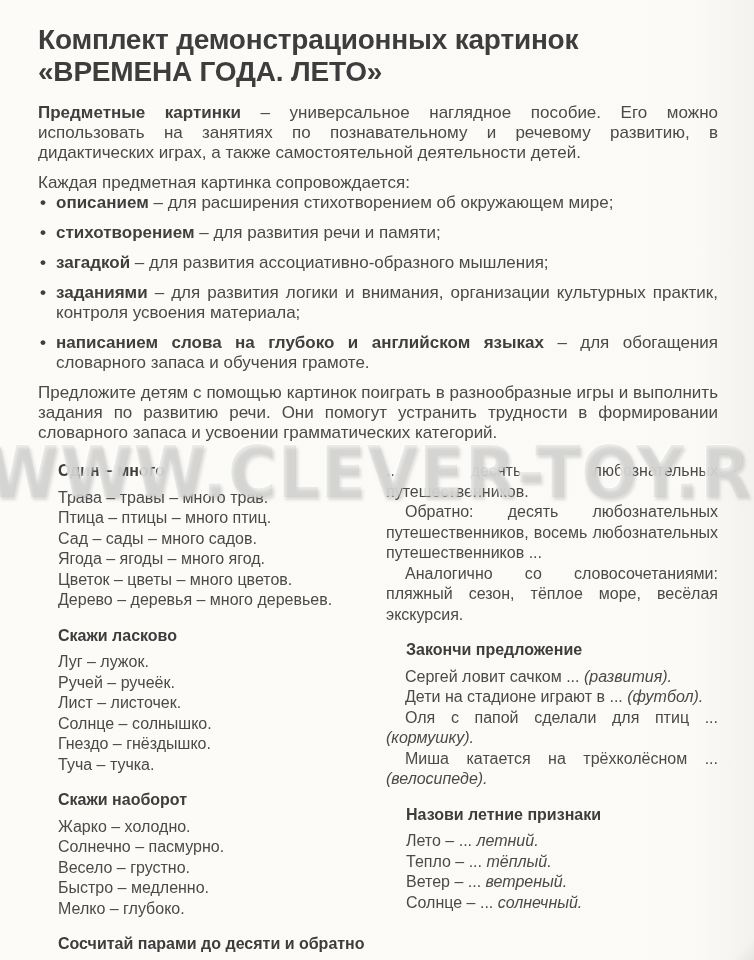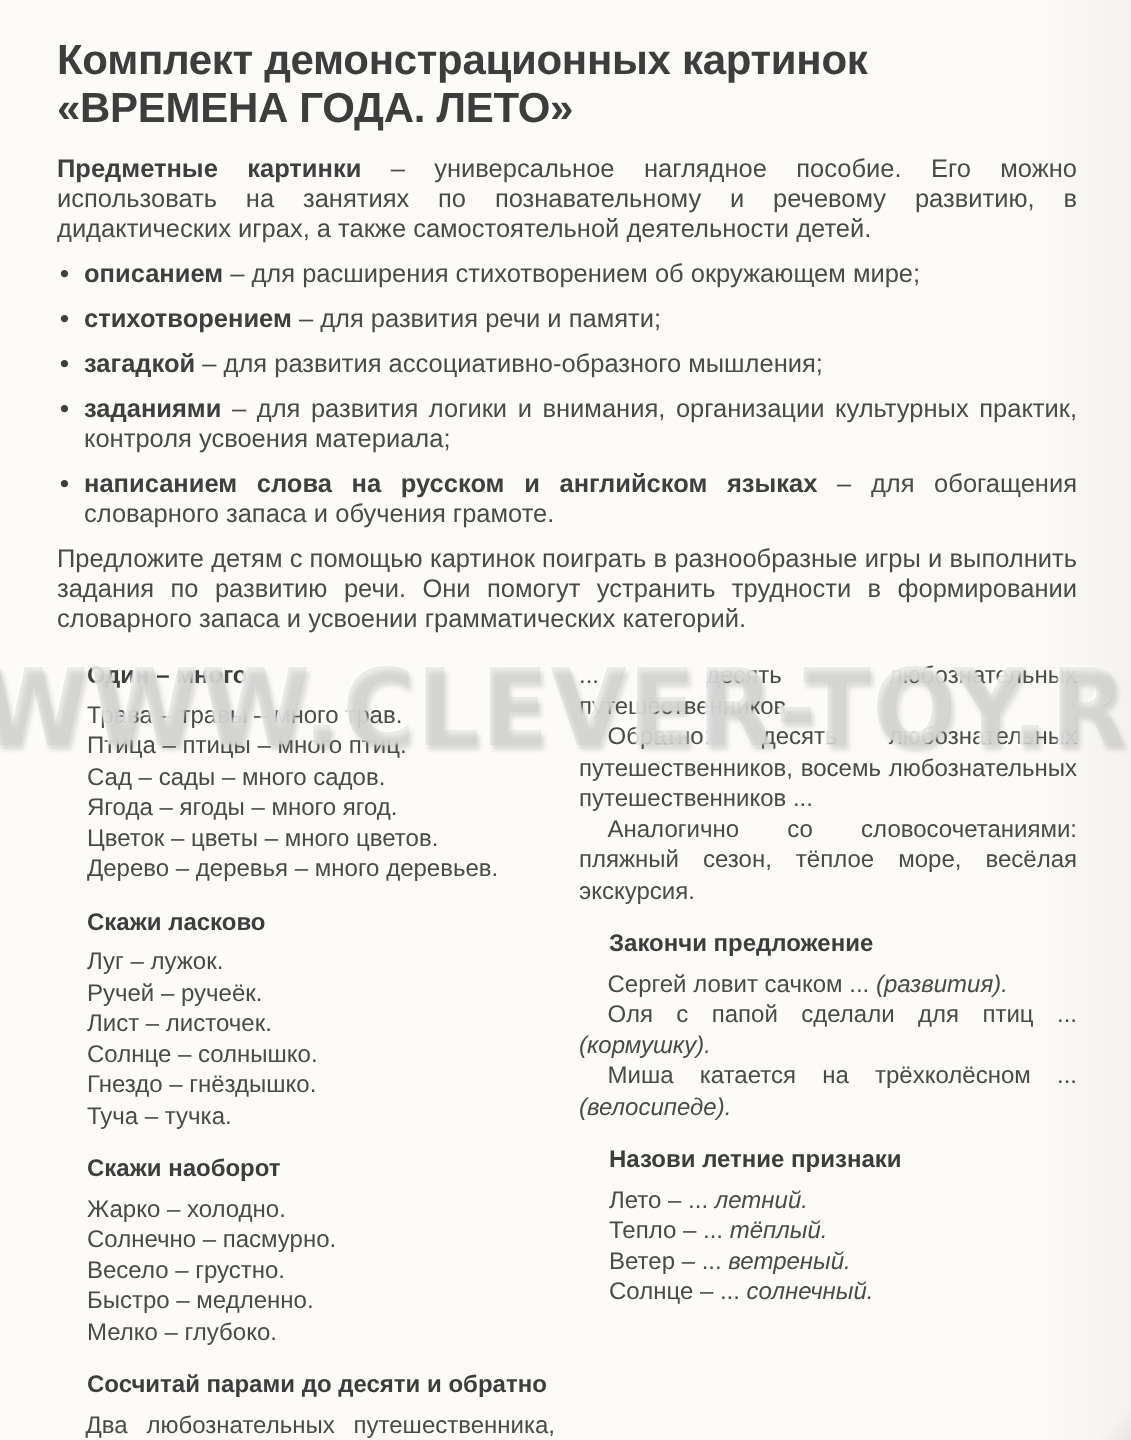--- a/index.html
+++ b/index.html
@@ -84,25 +84,26 @@
 <div class="page">
 
   <div class="watermark">WWW.CLEVER-TOY.RU</div>
 
   <h1 class="title">Комплект демонстрационных картинок «ВРЕМЕНА ГОДА. ЛЕТО»</h1>
 
   <div class="top">
     <p><span class="lead">Предметные картинки</span><span> – универсальное наглядное пособие. Его можно использовать на занятиях по познавательному и речевому развитию, в дидактических играх, а также самостоятельной деятельности детей.</span></p>
 
     <div class="bullets">
+      <p class="bintro">Каждая предметная картинка сопровождается:</p>
       <p class="bullet"><span class="bterm">описанием</span><span> – для расширения стихотворением об окружающем мире;</span></p>
       <p class="bullet"><span class="bterm">стихотворением</span><span> – для развития речи и памяти;</span></p>
       <p class="bullet"><span class="bterm">загадкой</span><span> – для развития ассоциативно-образного мышления;</span></p>
       <p class="bullet"><span class="bterm">заданиями</span><span> – для развития логики и внимания, организации культурных практик, контроля усвоения материала;</span></p>
-      <p class="bullet"><span class="bterm">написанием слова на русском и английском языках</span><span> – для обогащения словарного запаса и обучения грамоте.</span></p>
+      <p class="bullet"><span class="bterm">написанием слова на глубоко и английском языках</span><span> – для обогащения словарного запаса и обучения грамоте.</span></p>
     </div>
 
     <p>Предложите детям с помощью картинок поиграть в разнообразные игры и выполнить задания по развитию речи. Они помогут устранить трудности в формировании словарного запаса и усвоении грамматических категорий.</p>
   </div>
 
   <div class="columns">
 
     <div class="col col-left">
 
       <div class="sec">
@@ -151,20 +152,21 @@
 
       <div class="sec">
         <p class="jpara noindent">... десять любознательных путешественников.</p>
         <p class="jpara">Обратно: десять любознательных путешественников, восемь любознательных путешественников ...</p>
         <p class="jpara">Аналогично со словосочетаниями: пляжный сезон, тёплое море, весёлая экскурсия.</p>
       </div>
 
       <div class="sec">
         <p class="sec-h">Закончи предложение</p>
         <p class="jpara"><span>Сергей ловит сачком ... </span><span class="ital">(развития).</span></p>
+        <p class="jpara"><span>Дети на стадионе играют в ... </span><span class="ital">(футбол).</span></p>
         <p class="jpara"><span>Оля с папой сделали для птиц ... </span><span class="ital">(кормушку).</span></p>
         <p class="jpara"><span>Миша катается на трёхколёсном ... </span><span class="ital">(велосипеде).</span></p>
       </div>
 
       <div class="sec">
         <p class="sec-h">Назови летние признаки</p>
         <div class="wordlist">
           <p><span>Лето – ... </span><span class="ital">летний.</span></p>
           <p><span>Тепло – ... </span><span class="ital">тёплый.</span></p>
           <p><span>Ветер – ... </span><span class="ital">ветреный.</span></p>

